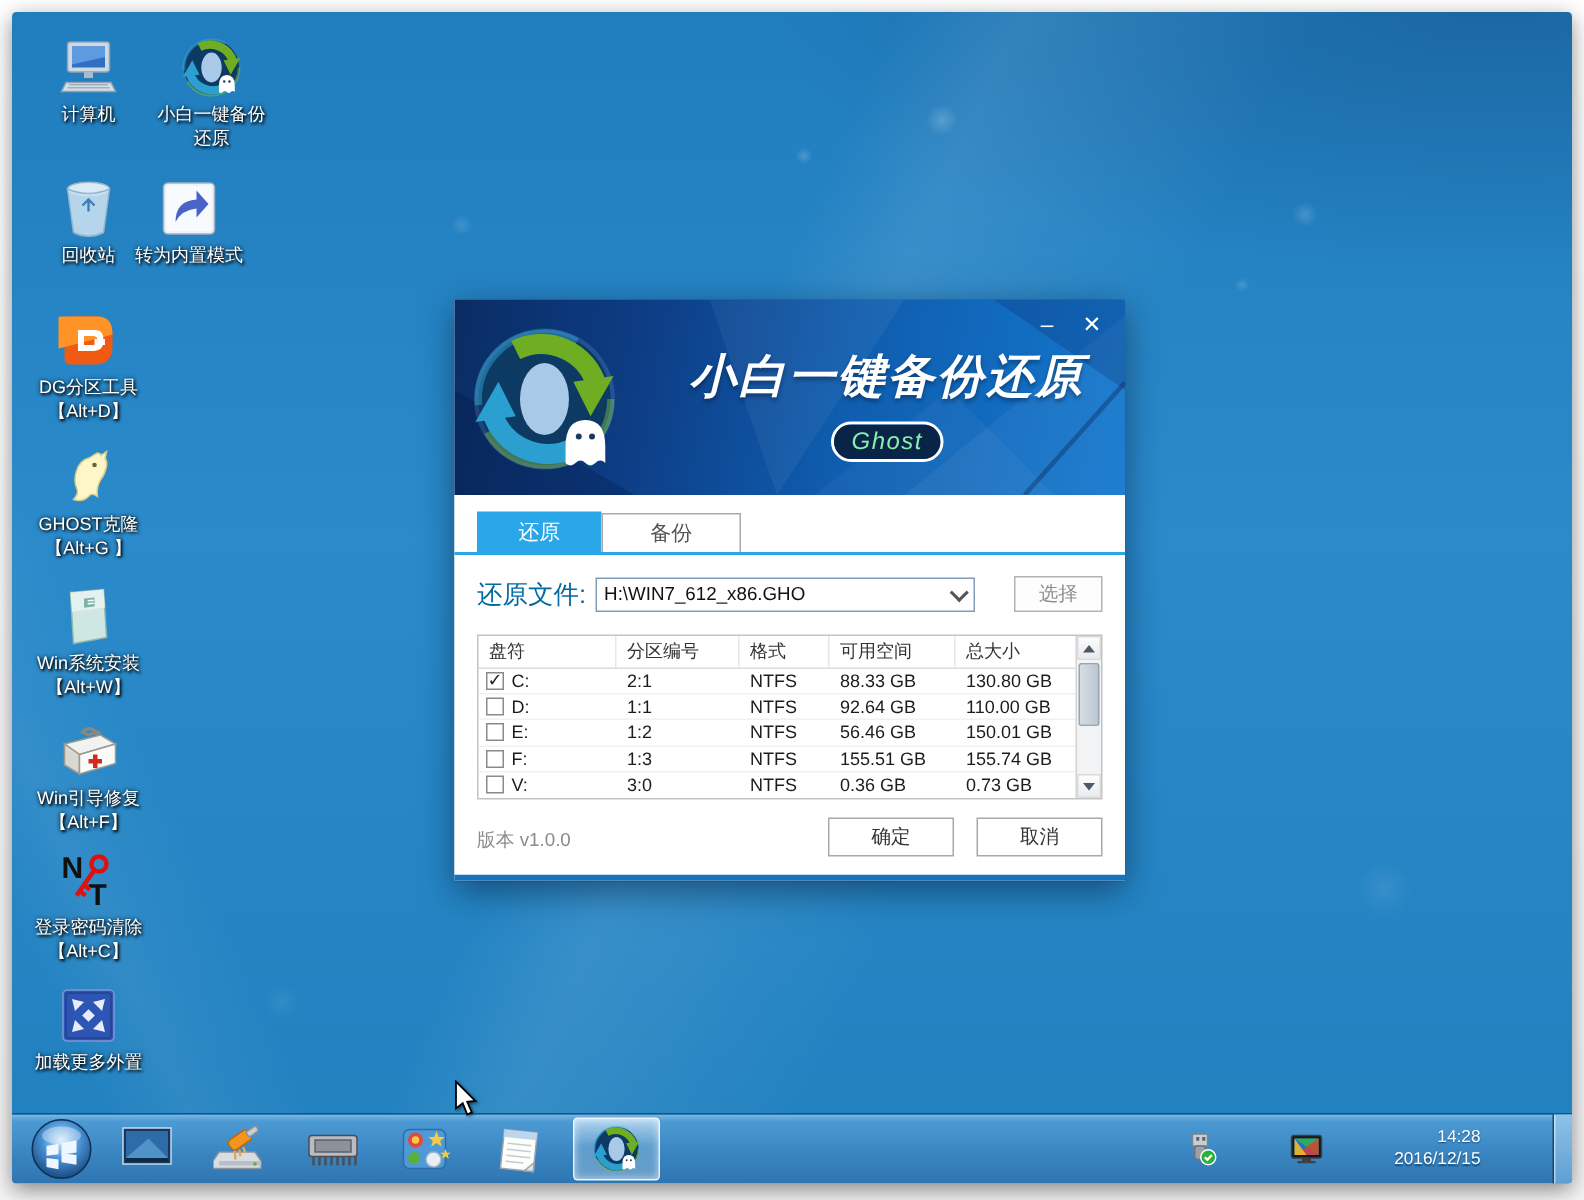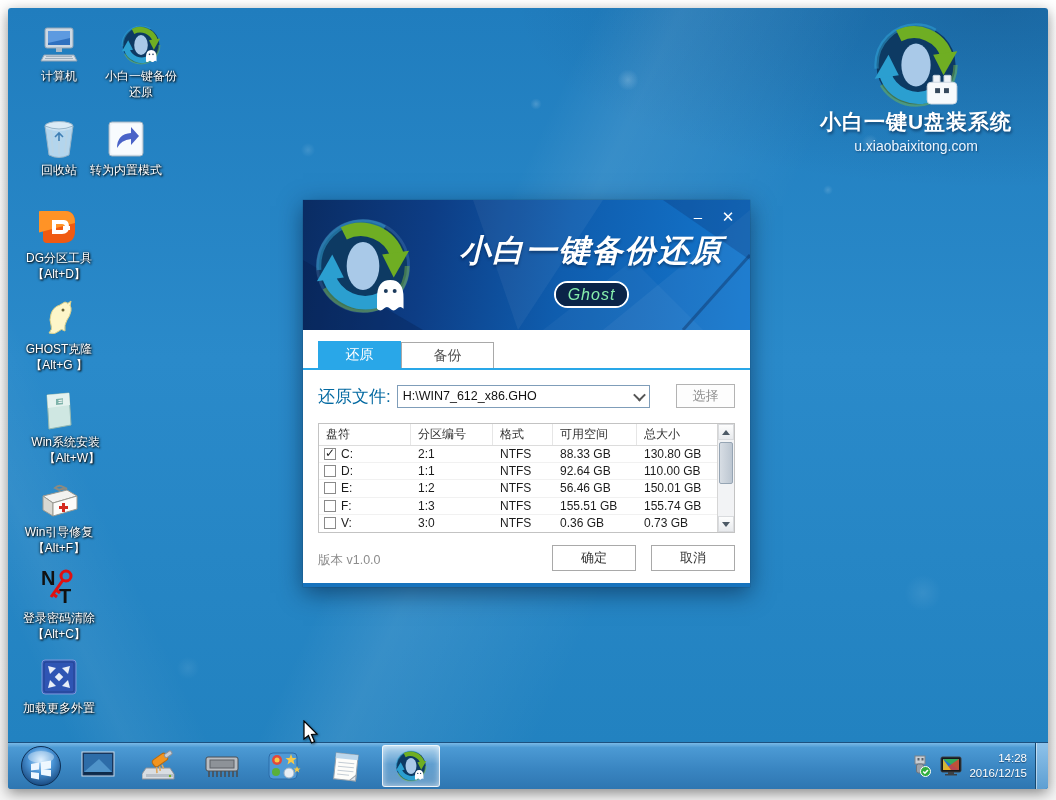--- a/index.html
+++ b/index.html
@@ -30,21 +30,21 @@
   .dicon { position:absolute; width:82px; text-align:center; cursor:default; }
   .dicon .img { width:42px; height:42px; margin:0 auto 3px; display:flex; align-items:center; justify-content:center; }
   .dicon .lbl { color:#fff; font-size:12px; line-height:1.3; white-space:pre-line;
     text-shadow:1px 1px 2px #000, 0 0 3px rgba(0,0,0,.9); }
   .p1  { left:10px; top:16px; }
   .p2  { left:88px; top:16px; width:90px; }
   .p3  { left:10px; top:110px; }
   .p4  { left:70px; top:110px; width:96px;text-align:center; }
   .p5  { left:10px; top:198px; }
   .p6  { left:10px; top:289px; }
-  .p7  { left:10px; top:382px;text-align:right; }
+  .p7  { left:10px; top:382px; }
   .p8  { left:10px; top:472px; }
   .p9  { left:10px; top:558px; }
   .p10 { left:10px; top:648px; }
 
   
   .brand { position:absolute; right:22px; top:14px; width:220px; text-align:center; }
   .brand .blogo { margin:0 auto; width:96px; height:86px; }
   .brand .btitle { color:#fff; font-size:21px; font-weight:bold; letter-spacing:1px; text-shadow:1px 2px 3px rgba(0,20,50,.55); }
   .brand .burl { color:#eaf5ff; font-size:14px; margin-top:2px; text-shadow:1px 1px 2px rgba(0,20,50,.5); }
 
@@ -104,21 +104,21 @@
     font-size:13px; text-align:center; line-height:24px; cursor:pointer; }
   .okbtn { right:99px; } .cancelbtn { right:0; }
 
   
   .taskbar { position:absolute; left:0; right:0; bottom:0; height:47px; border-top:1px solid #1d5180;
     background:linear-gradient(180deg,#79b9e6 0%, #4c9ad4 10%, #3a86c2 55%, #2e76b1 100%); display:flex; align-items:center; }
   .startorb { width:42px; height:42px; margin-left:12px; flex:0 0 auto; cursor:pointer; }
   .tbtn { width:52px; height:42px; margin-left:10px; display:flex; align-items:center; justify-content:center; border-radius:3px; cursor:pointer; }
   .tbtn.active { width:58px; background:linear-gradient(180deg,rgba(255,255,255,.55),rgba(255,255,255,.18) 45%, rgba(255,255,255,.28));
     border:1px solid rgba(255,255,255,.85); box-shadow:inset 0 0 6px rgba(255,255,255,.6); }
-  .tray { margin-left:auto; display:flex; align-items:center; height:100%; }
+  .tray { margin-left:auto; display:flex; align-items:center; height:100%;gap:40px; }
   .trayicon { width:24px; height:24px; margin-right:6px; cursor:pointer; }
   .clock { text-align:right; color:#fff; font-size:11.5px; line-height:1.3; margin-right:8px; cursor:pointer;
     text-shadow:0 1px 1px rgba(0,30,60,.6); }
   .showdesk { width:13px; height:100%; border-left:1px solid #17486f; cursor:pointer;
     background:linear-gradient(180deg,#8ec2ea,#5e9fd2); box-shadow:inset 1px 0 0 rgba(255,255,255,.5); }
 
   .cursor { position:absolute; left:295px; top:712px; width:17px; height:26px; pointer-events:none; z-index:50;
     filter:drop-shadow(1px 1px 1px rgba(0,0,0,.5)); }
 </style>
 </head>
@@ -279,30 +279,20 @@
           <polygon points="30,8 28,16 22,10"></polygon>
           <polygon points="8,30 10,22 16,28"></polygon>
           <polygon points="30,30 22,28 28,22"></polygon>
           <rect x="16" y="16" width="6" height="6" transform="rotate(45 19 19)"></rect>
         </g>
       </svg>
     </div>
     <div class="lbl">加载更多外置</div>
   </div>
 
-  <div class="brand">
-    <div class="blogo">
-      <svg width="96" height="86" viewBox="0 0 110 100">
-        <use href="#core-arrows" transform="translate(5,0)"></use>
-        <use href="#usb-shape" transform="translate(68,62) scale(1.15)"></use>
-      </svg>
-    </div>
-    <div class="btitle">小白一键U盘装系统</div>
-    <div class="burl">u.xiaobaixitong.com</div>
-  </div>
 
   <div class="dialog">
     <div class="dlg-header">
       <svg class="decor" width="447" height="130" viewBox="0 0 447 130">
         <polygon points="170,0 300,0 215,130" fill="rgba(255,255,255,.05)"></polygon>
         <polygon points="300,130 447,10 447,130" fill="rgba(255,255,255,.05)"></polygon>
         <polygon points="0,60 120,130 0,130" fill="rgba(5,20,60,.25)"></polygon>
         <polygon points="360,0 447,0 447,60" fill="rgba(10,40,100,.25)"></polygon>
         <polygon points="240,130 330,60 400,130" fill="rgba(255,255,255,.04)"></polygon>
         <line x1="380" y1="130" x2="447" y2="55" stroke="rgba(10,30,70,.35)" stroke-width="3"></line>

